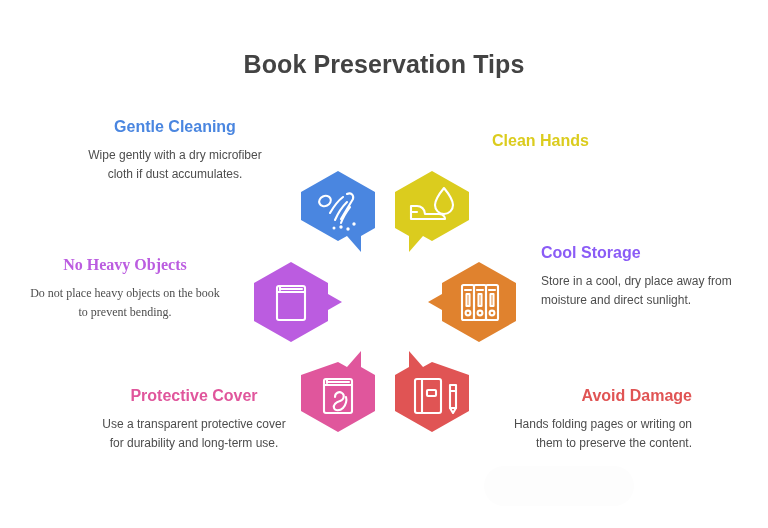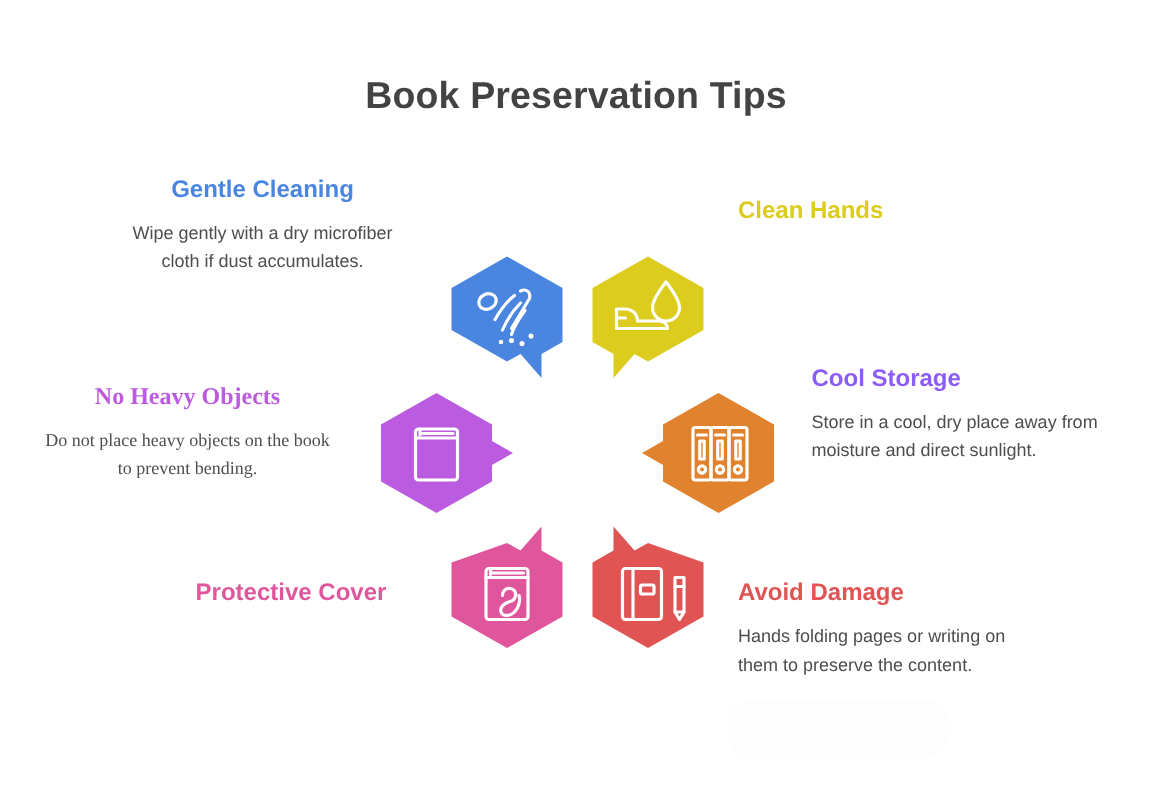--- a/index.html
+++ b/index.html
@@ -62,21 +62,21 @@
 
   .align-right { text-align: center; }
   .align-left  { text-align: left;  }
 
   
   .t-gentle      { left: 75px;  top: 116px; }
   .t-clean       { left: 492px; top: 130px; }
   .t-noheavy     { left: 25px;  top: 254px; font-family: Liberation Serif, serif; }
   .t-cool        { left: 541px; top: 242px; }
   .t-protective  { left: 66px;  top: 385px; margin-left: 28px; }
-  .t-avoid       { left: 492px; top: 385px; }
+  .t-avoid       { left: 492px; top: 385px; text-align: right; }
 
   
   .hex {
     position: absolute;
     width: 78px;
     height: 88px;
   }
   .hex svg { display: block; width: 78px; height: 88px; overflow: visible; }
 
   .h-gentle     { left: 299px; top: 170px; }
@@ -118,20 +118,21 @@
     <div class="tip-body">Do not place heavy objects on the book to prevent bending.</div>
   </div>
 
   <div class="tip-text t-cool align-left">
     <div class="tip-heading" style="color:#8b5cf6">Cool Storage</div>
     <div class="tip-body">Store in a cool, dry place away from moisture and direct sunlight.</div>
   </div>
 
   <div class="tip-text t-protective align-right">
     <div class="tip-heading" style="color:#e0569c">Protective Cover</div>
+    <div class="tip-body">Use a transparent protective cover for durability and long-term use.</div>
   </div>
 
   <div class="tip-text t-avoid align-left">
     <div class="tip-heading" style="color:#e05454">Avoid Damage</div>
     <div class="tip-body">Hands folding pages or writing on them to preserve the content.</div>
   </div>
 
   <div class="hex h-gentle">
     <svg viewBox="0 0 78 88">
       <path fill="#4a86e0" d="M39 1 L76 22 L76 58 L62 66 L62 82 L48 66 L39 71 L2 50 L2 22 Z"></path>

